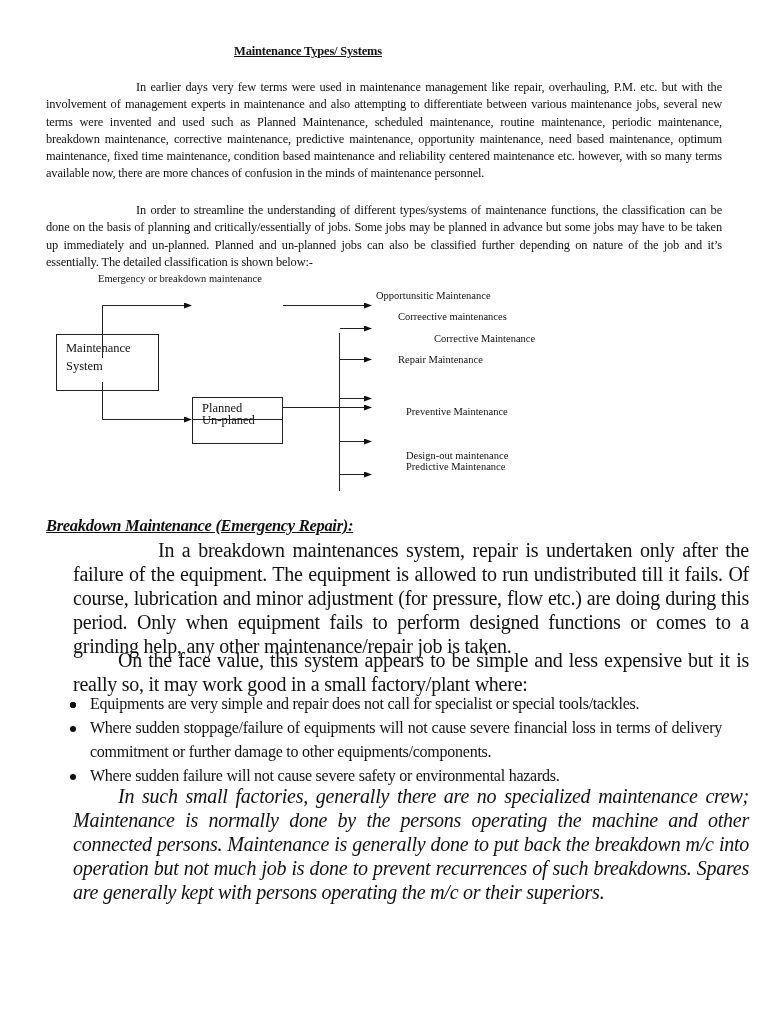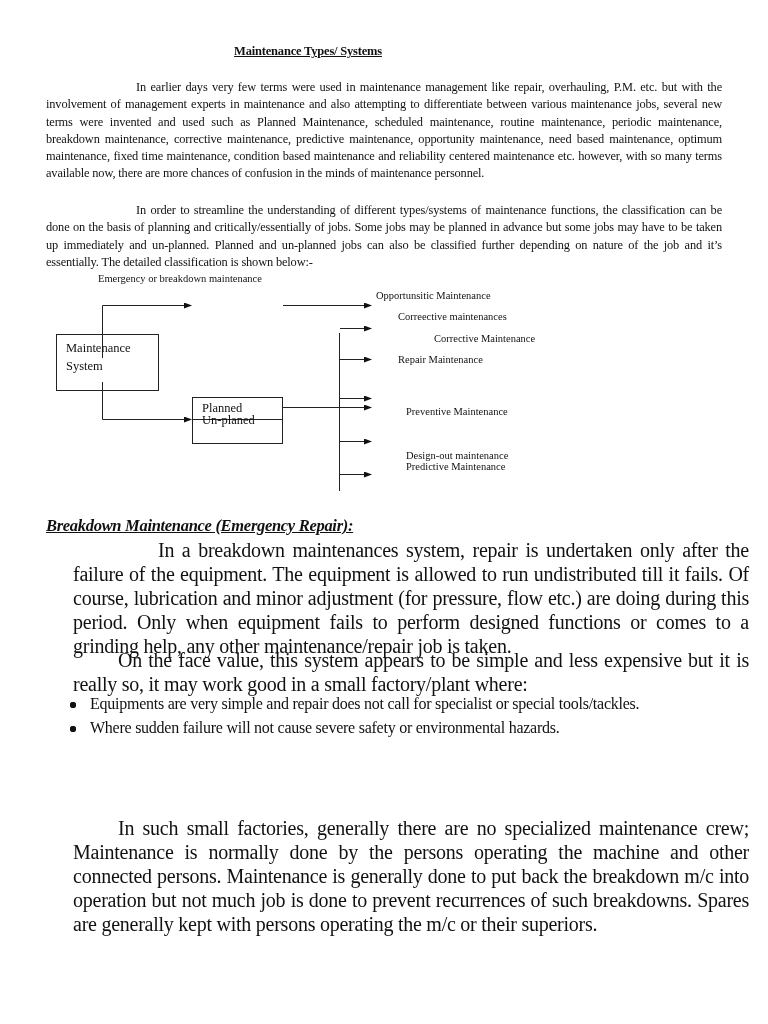--- a/index.html
+++ b/index.html
@@ -31,21 +31,21 @@
     letter-spacing:-0.3px;
   }
   .big-para {
     position:absolute; left:46px; width:676px;
     font-size:20px; line-height:24px; text-align:justify; letter-spacing:-0.25px;margin-left:27px;
   }
   .big-para .indent1 { display:inline-block; width:85px; }
   .big-para .indent2 { display:inline-block; width:45px; }
   #b1 { top:538px; }
   #b2 { top:648px; }
-  #b3 { top:816px; }
+  #b3 { top:784px;font-style:italic; }
 
   .bullets {
     position:absolute; left:46px; top:692px; width:676px; margin:0; padding:0; list-style:none;
     font-size:16px; line-height:24px; letter-spacing:-0.25px;
   }
   .bullets li { position:relative; padding-left:44px; text-align:justify; }
   .bullets li .dot {
     position:absolute; left:24px; top:10px; width:6px; height:6px; border-radius:50%; background:#111;
   }
 </style>
@@ -112,17 +112,17 @@
 
 <div class="heading">Breakdown Maintenance (Emergency Repair):</div>
 
 <div class="big-para" id="b1"><span class="indent1"></span><span>In a breakdown maintenances system, repair is undertaken only after the failure of the equipment. The equipment is allowed to run undistributed till it fails. Of course, lubrication and minor adjustment (for pressure, flow etc.) are doing during this period. Only when equipment fails to perform designed functions or comes to a grinding help, any other maintenance/repair job is taken.</span></div>
 
 <div class="big-para" id="b2"><span class="indent2"></span><span>On the face value, this system appears to be simple and less expensive but it is really so, it may work good in a small factory/plant where:</span></div>
 
 <ul class="bullets">
   <li><span class="dot"></span></li>
   <li><span class="dot"></span><span>Equipments are very simple and repair does not call for specialist or special tools/tackles.</span></li>
-  <li><span class="dot"></span></li>
+  <li><span class="dot"></span><span>Where sudden stoppage/failure of equipments will not cause severe financial loss in terms of delivery commitment or further damage to other equipments/components.</span></li>
   <li><span class="dot"></span><span>Where sudden failure will not cause severe safety or environmental hazards.</span></li>
 </ul>
 
 <div class="big-para" id="b3"><span class="indent2"></span><span>In such small factories, generally there are no specialized maintenance crew; Maintenance is normally done by the persons operating the machine and other connected persons. Maintenance is generally done to put back the breakdown m/c into operation but not much job is done to prevent recurrences of such breakdowns. Spares are generally kept with persons operating the m/c or their superiors.</span></div>
 
 </body></html>

